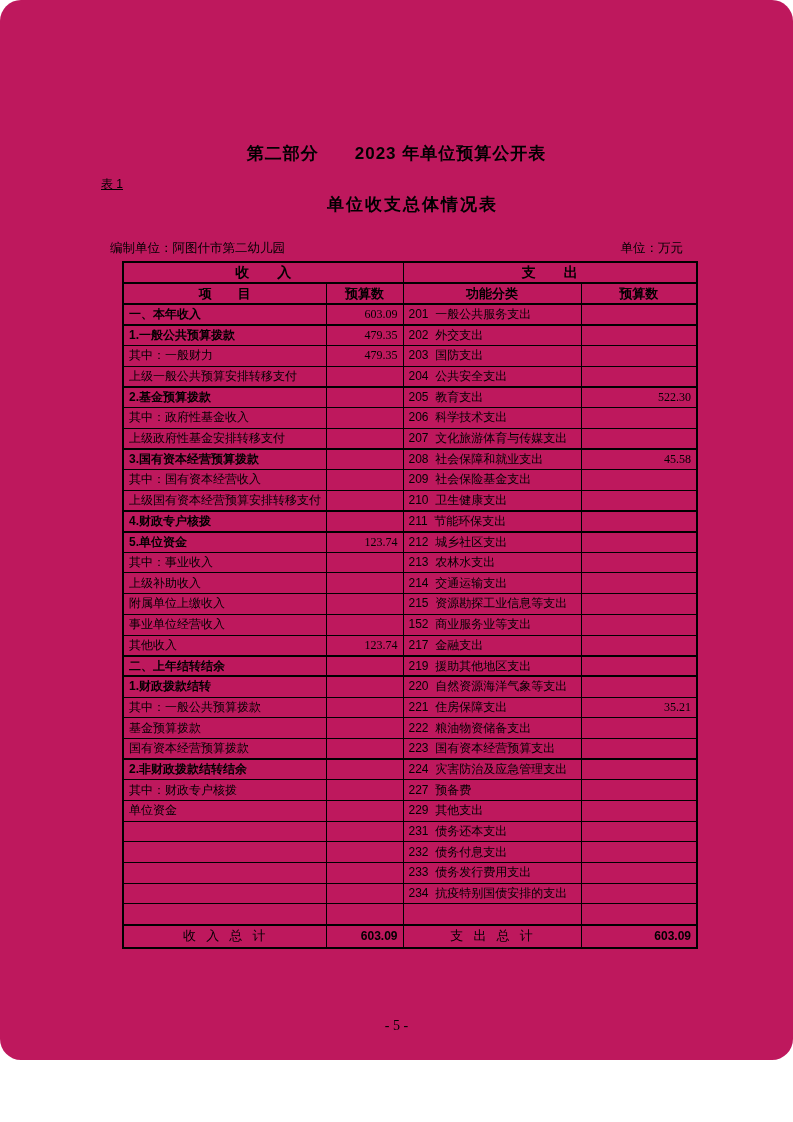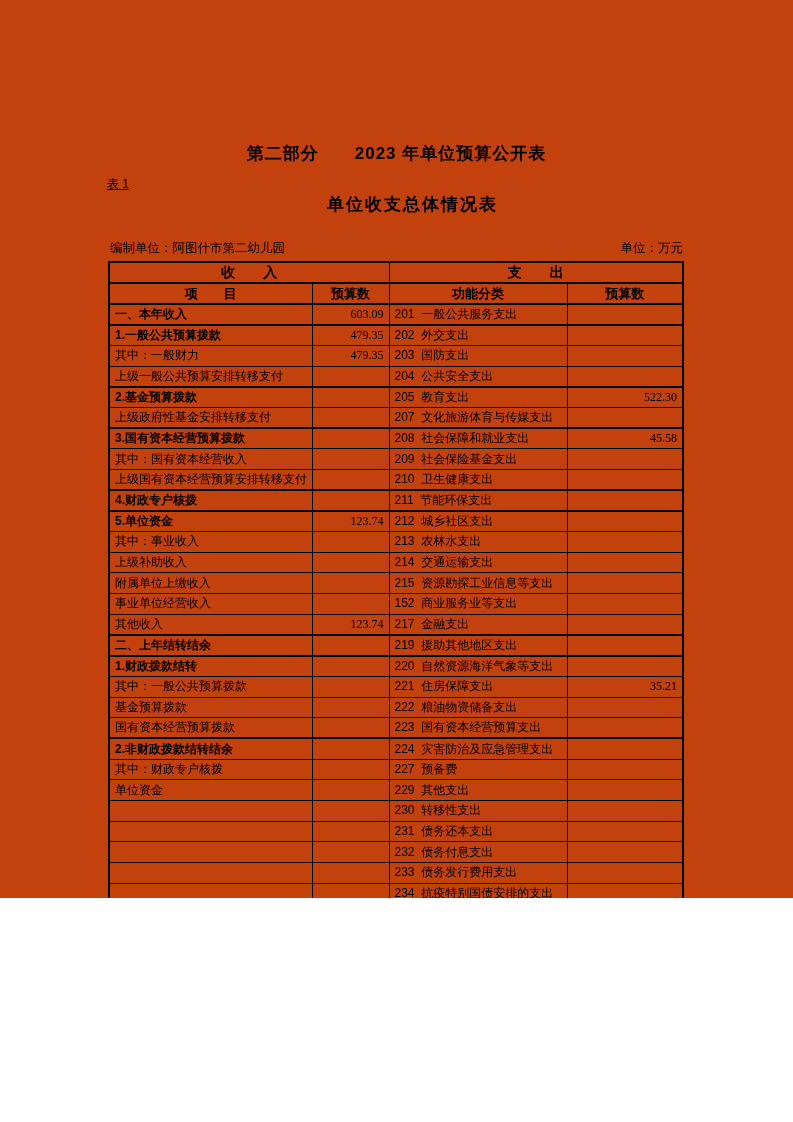--- a/index.html
+++ b/index.html
@@ -8,39 +8,40 @@
     width: 793px;
     height: 1122px;
     background: #ffffff;
     color: #000000;
     font-family: "Liberation Sans", sans-serif;
     position: relative;
   }
   .page {
     position: relative;
     width: 793px;
-    height: 898px;
-    background: #c2410c;
+    height: 1060px;
+    background: #be185d;
     overflow: hidden;
+    border-radius: 21px;
   }
   .part-title {
     position: absolute;
     top: 142px;
     left: 0;
     width: 100%;
     text-align: center;
     font-size: 17px;
     font-weight: bold;
     letter-spacing: 1px;
     white-space: pre;
   }
   .table-label {
     position: absolute;
     top: 176px;
-    left: 107px;
+    left: 101px;
     font-size: 12px;
     white-space: pre;
     text-decoration: underline;
   }
   .doc-title {
     position: absolute;
     top: 193px;
     left: 16px;
     width: 100%;
     text-align: center;
@@ -56,21 +57,21 @@
     width: 573px;
     display: flex;
     justify-content: space-between;
     align-items: flex-end;
     font-size: 12.5px;
     white-space: pre;
   }
   table.budget {
     position: absolute;
     top: 261px;
-    left: 108px;
+    left: 122px;
     width: 574px;
     border-collapse: collapse;
     table-layout: fixed;
     border: 2px solid #000;
   }
   table.budget td {
     border: 1px solid #000;
     padding: 0 5px;
     font-size: 12px;
     white-space: pre;
@@ -187,20 +188,26 @@
           <td class="item mid">204  公共安全支出</td>
           <td class="num"></td>
         </tr>
         <tr class="thick">
           <td class="item b">2.基金预算拨款</td>
           <td class="num"></td>
           <td class="item mid">205  教育支出</td>
           <td class="num">522.30</td>
         </tr>
         <tr>
+          <td class="item">其中：政府性基金收入</td>
+          <td class="num"></td>
+          <td class="item mid">206  科学技术支出</td>
+          <td class="num"></td>
+        </tr>
+        <tr>
           <td class="item">上级政府性基金安排转移支付</td>
           <td class="num"></td>
           <td class="item mid">207  文化旅游体育与传媒支出</td>
           <td class="num"></td>
         </tr>
         <tr class="thick">
           <td class="item b">3.国有资本经营预算拨款</td>
           <td class="num"></td>
           <td class="item mid">208  社会保障和就业支出</td>
           <td class="num">45.58</td>
@@ -298,26 +305,20 @@
         <tr>
           <td class="item">其中：财政专户核拨</td>
           <td class="num"></td>
           <td class="item mid">227  预备费</td>
           <td class="num"></td>
         </tr>
         <tr>
           <td class="item">单位资金</td>
           <td class="num"></td>
           <td class="item mid">229  其他支出</td>
-          <td class="num"></td>
-        </tr>
-        <tr>
-          <td class="item"></td>
-          <td class="num"></td>
-          <td class="item mid">230  转移性支出</td>
           <td class="num"></td>
         </tr>
         <tr>
           <td class="item"></td>
           <td class="num"></td>
           <td class="item mid">231  债务还本支出</td>
           <td class="num"></td>
         </tr>
         <tr>
           <td class="item"></td>

